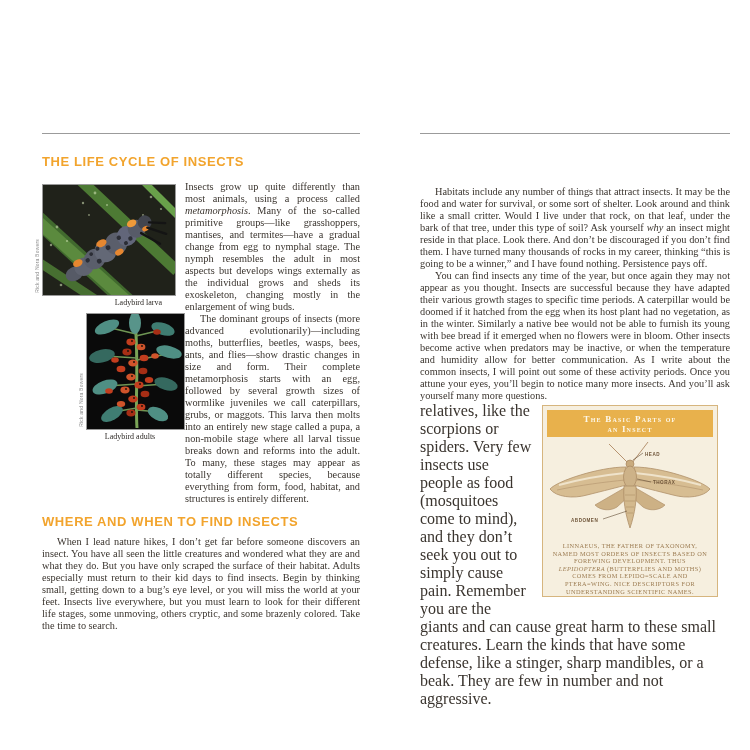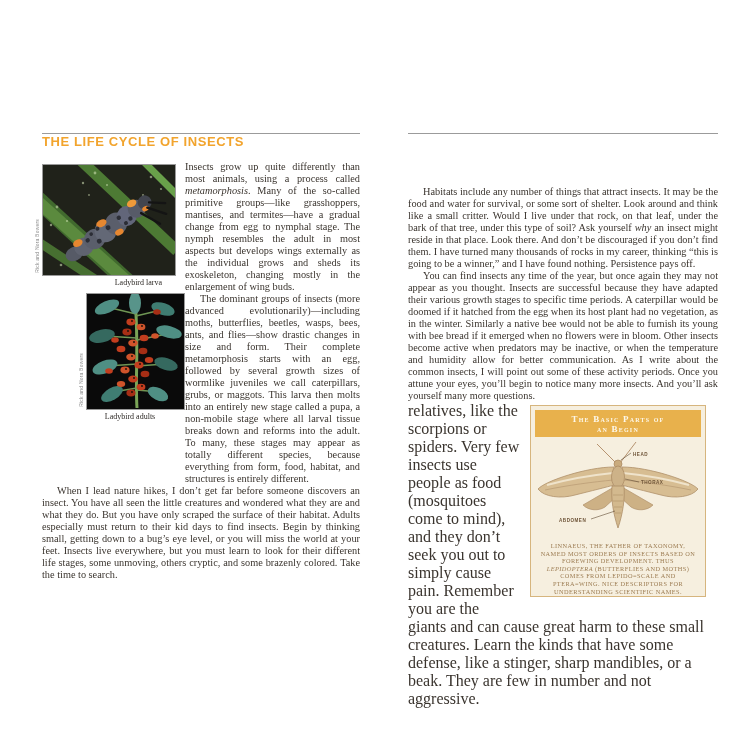--- a/index.html
+++ b/index.html
@@ -1,27 +1,27 @@
 <!DOCTYPE html>
 <html><head>
 <meta charset="utf-8">
 <style>
   html,body{margin:0;padding:0;background:#ffffff;}
   body{width:750px;height:750px;position:relative;overflow:hidden;
        font-family:"Liberation Serif", serif;color:#3a342e;}
 
   .page{position:absolute;top:133px;}
   .page-left{left:42px;width:318px;}
-  .page-right{left:408px;width:310px;}
+  .page-right{left:420px;width:310px;}
 
   .rule{height:1px;background:#9b9b9b;width:100%;margin:0;}
 
   .section-heading{font-family:"Liberation Sans", sans-serif;font-weight:bold;
     color:#f2a42d;font-size:13px;letter-spacing:.6px;margin:0;}
-  .heading1{}
+  .heading1{margin-top:20px;}
   .heading2{margin-top:9px;margin-bottom:7px;}
 
   .body-par{font-size:10.3px;line-height:12px;text-align:justify;margin:0;}
   .indent{text-indent:15px;}
 
   .left-content{position:relative;margin-top:12px;}
   .left-text{margin-left:143px;}
 
   figure{margin:0;position:absolute;}
   .fig1{left:0;top:3px;width:120px;}
@@ -175,34 +175,35 @@
       </svg>
       <figcaption class="cap-center">Ladybird adults</figcaption>
     </figure>
 
     <div class="left-text">
       <p class="body-par"><span>Insects grow up quite differently than most animals, using a process called </span><i>metamorphosis</i><span>. Many of the so-called primitive groups—like grasshoppers, mantises, and termites—have a gradual change from egg to nymphal stage. The nymph resembles the adult in most aspects but develops wings externally as the individual grows and sheds its exoskeleton, changing mostly in the enlargement of wing buds.</span></p>
       <p class="body-par indent">The dominant groups of insects (more advanced evolutionarily)—including moths, butterflies, beetles, wasps, bees, ants, and flies—show drastic changes in size and form. Their complete metamorphosis starts with an egg, followed by several growth sizes of wormlike juveniles we call caterpillars, grubs, or maggots. This larva then molts into an entirely new stage called a pupa, a non-mobile stage where all larval tissue breaks down and reforms into the adult. To many, these stages may appear as totally different species, because everything from form, food, habitat, and structures is entirely different.</p>
     </div>
   </div>
 
+  <h2 class="section-heading heading2">WHERE AND WHEN TO FIND INSECTS</h2>
   <p class="body-par indent">When I lead nature hikes, I don’t get far before someone discovers an insect. You have all seen the little creatures and wondered what they are and what they do. But you have only scraped the surface of their habitat. Adults especially must return to their kid days to find insects. Begin by thinking small, getting down to a bug’s eye level, or you will miss the world at your feet. Insects live everywhere, but you must learn to look for their different life stages, some unmoving, others cryptic, and some brazenly colored. Take the time to search.</p>
 </div>
 
 <div class="page page-right">
   <div class="rule"></div>
   <div style="height:52px"></div>
 
   <p class="body-par indent"><span>Habitats include any number of things that attract insects. It may be the food and water for survival, or some sort of shelter. Look around and think like a small critter. Would I live under that rock, on that leaf, under the bark of that tree, under this type of soil? Ask yourself </span><i>why</i><span> an insect might reside in that place. Look there. And don’t be discouraged if you don’t find them. I have turned many thousands of rocks in my career, thinking “this is going to be a winner,” and I have found nothing. Persistence pays off.</span></p>
   <p class="body-par indent">You can find insects any time of the year, but once again they may not appear as you thought. Insects are successful because they have adapted their various growth stages to specific time periods. A caterpillar would be doomed if it hatched from the egg when its host plant had no vegetation, as in the winter. Similarly a native bee would not be able to furnish its young with bee bread if it emerged when no flowers were in bloom. Other insects become active when predators may be inactive, or when the temperature and humidity allow for better communication. As I write about the common insects, I will point out some of these activity periods. Once you attune your eyes, you’ll begin to notice many more insects. And you’ll ask yourself many more questions.</p>
 
   <aside class="infobox">
       <div class="infobox-header">
         <div>The Basic Parts of</div>
-        <div>an Begin</div>
+        <div>an Insect</div>
       </div>
       <div class="moth-wrap">
         <svg width="166" height="98" viewBox="0 0 166 98">
 
           <path d="M81 24 L62 5" stroke="#b69370" stroke-width="1" fill="none"></path>
           <path d="M85 24 L101 3" stroke="#b69370" stroke-width="1" fill="none"></path>
 
           <path d="M79 28 C 52 28, 10 42, 3 50 C 9 58, 26 60, 40 56 C 56 52, 72 48, 79 46 Z" fill="#d7bd92" stroke="#b0906a" stroke-width="0.8"></path>
           <path d="M79 48 L48 66 C 54 72, 64 72, 70 68 L 81 58 Z" fill="#cdb185" stroke="#b0906a" stroke-width="0.7"></path>
           <path d="M12 46 C 34 40, 58 36, 78 34" stroke="#efe3cb" stroke-width="2" fill="none"></path>

